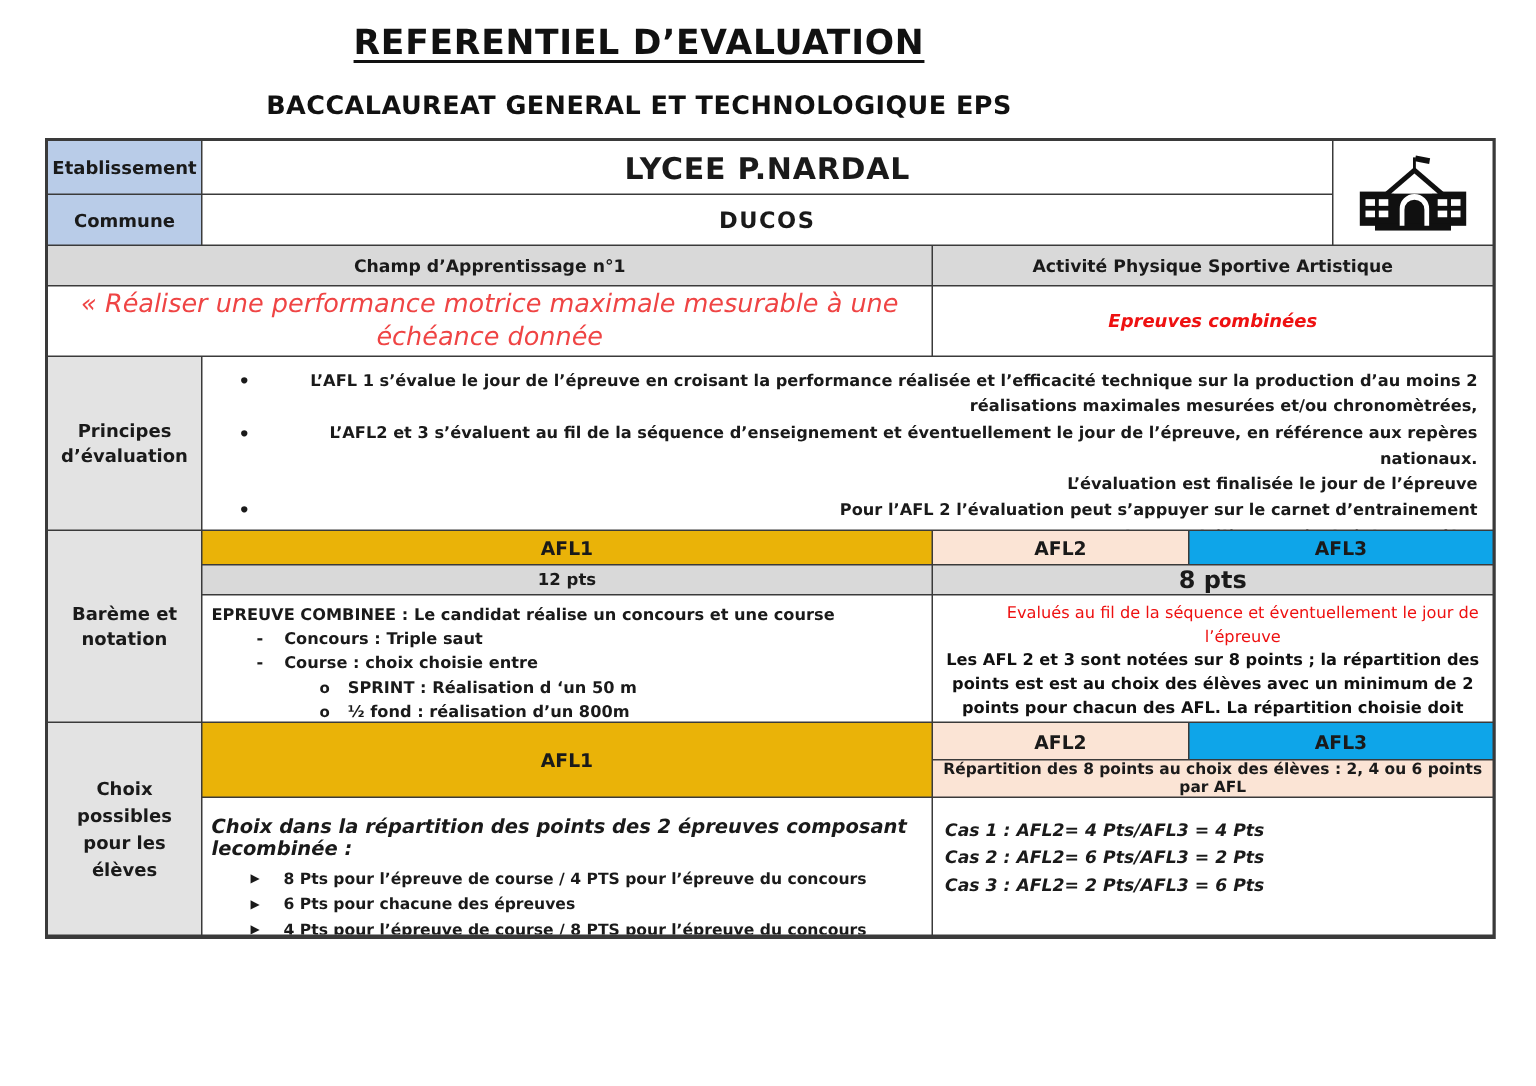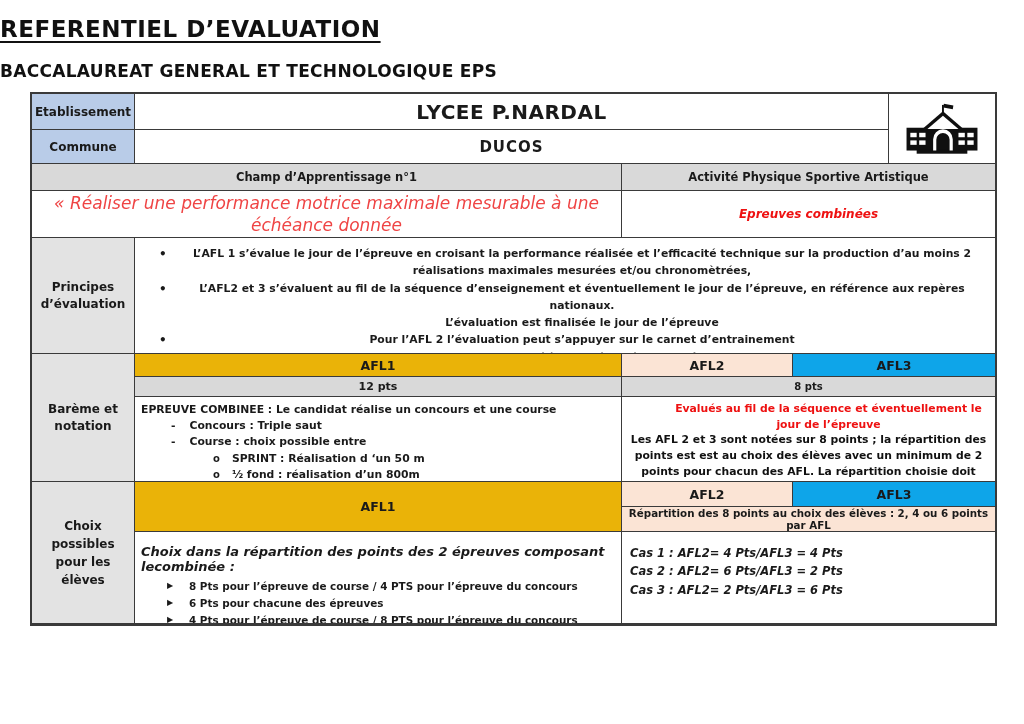--- a/index.html
+++ b/index.html
@@ -6,21 +6,21 @@
   html,body { width:1024px; height:724px; }
   body {
     position:relative;
     width:1024px; height:724px;
     background:#ffffff;
     font-family:"DejaVu Sans", sans-serif;
     color:#1a1a1a;
     overflow:hidden;
   }
   
-  .titles { position:absolute; top:16px; left:0; width:852px; text-align:left; }
+  .titles { position:absolute; top:16px; left:0; width:852px; text-align:center; }
   .main-title {
     font-size:23px; font-weight:bold; letter-spacing:0.5px;
     text-decoration:underline; text-underline-offset:4px; text-decoration-thickness:2px;
     color:#111;
   }
   .sub-title { font-size:17px; font-weight:bold; letter-spacing:0.3px; margin-top:19px; color:#111; }
 
   
   .doc-table {
     position:absolute; left:30px; top:92px;
@@ -57,55 +57,55 @@
   .c-desc {
     grid-column:1 / span 2; grid-row:4;
     font-size:17px; font-style:italic; color:#ef4444; line-height:1.3;
     padding:0 10px;
   }
   .c-activity { grid-column:3 / span 3; grid-row:4; font-size:12px; font-weight:bold; font-style:italic; color:#ee1111; }
 
   .c-principes-label { grid-column:1; grid-row:5; font-size:12px; font-weight:bold; line-height:1.4; padding:0 4px; }
   .c-principes-body  {
     grid-column:2 / span 4; grid-row:5;
-    align-items:flex-start; justify-content:flex-start; text-align:center;
+    align-items:flex-start; justify-content:flex-start; text-align:right;
     padding:7px 10px 0 14px;
   }
   ul.bullets { list-style:none; }
   ul.bullets li {
     position:relative; padding-left:30px;
     font-size:10.8px; font-weight:bold; line-height:1.6;
   }
   ul.bullets li::before { content:"•"; position:absolute; left:10px; font-size:12px; }
   .pre { white-space:pre-line; }
 
   .c-bareme-label { grid-column:1; grid-row:6 / span 3; font-size:12px; font-weight:bold; line-height:1.4; }
   .c-afl1-b { grid-column:2; grid-row:6; font-size:12.5px; font-weight:bold; }
   .c-afl2-b { grid-column:3; grid-row:6; font-size:12.5px; font-weight:bold; }
   .c-afl3-b { grid-column:4 / span 2; grid-row:6; font-size:12.5px; font-weight:bold; }
   .c-12pts  { grid-column:2; grid-row:7; font-size:11px; font-weight:bold; }
-  .c-8pts   { grid-column:3 / span 3; grid-row:7; font-size:10px; font-weight:bold; }
+  .c-8pts   { grid-column:3 / span 3; grid-row:7; font-size:16px; font-weight:bold; }
 
   .c-epreuve {
     grid-column:2; grid-row:8;
     flex-direction:column; align-items:flex-start; justify-content:flex-start;
     text-align:left; padding:5px 6px 0 6px;
     font-size:10.8px; font-weight:bold; line-height:1.5;
   }
   .indent1 { padding-left:30px; }
   .indent1::before { content:"-"; margin-right:14px; }
   .indent2 { padding-left:72px; }
   .indent2::before { content:"o"; margin-right:12px; font-size:10px; }
 
   .c-bareme-right {
     grid-column:3 / span 3; grid-row:8;
     flex-direction:column; justify-content:flex-start;
     padding:4px 6px 0 6px; line-height:1.45;
   }
-  .red-line  { color:#ee1111; font-size:10.8px; font-weight:bold;margin-left:40px; }
+  .red-line  { color:#ee1111; font-size:10.8px; font-weight:normal;margin-left:40px; }
   .body-line { color:#111; font-size:10.8px; font-weight:bold; }
 
   .c-choix-label { grid-column:1; grid-row:9 / span 3; font-size:12px; font-weight:bold; line-height:1.5; padding:0 4px; }
   .c-afl1-c { grid-column:2; grid-row:9 / span 2; font-size:12.5px; font-weight:bold; }
   .c-afl2-c { grid-column:3; grid-row:9; font-size:12.5px; font-weight:bold; }
   .c-afl3-c { grid-column:4 / span 2; grid-row:9; font-size:12.5px; font-weight:bold; }
   .c-repart { grid-column:3 / span 3; grid-row:10; font-size:10.3px; font-weight:bold; }
 
   .c-choix-left {
     grid-column:2; grid-row:11;
@@ -190,21 +190,21 @@
   <div class="cell bg-lgray c-bareme-label">Barème et notation</div>
   <div class="cell bg-blue2 c-afl1-b">AFL1</div>
   <div class="cell bg-peach c-afl2-b">AFL2</div>
   <div class="cell bg-green c-afl3-b">AFL3</div>
   <div class="cell bg-gray c-12pts">12 pts</div>
   <div class="cell bg-gray c-8pts">8 pts</div>
 
   <div class="cell c-epreuve">
     <div>EPREUVE COMBINEE : Le candidat réalise un concours et une course</div>
     <div class="indent1">Concours : Triple saut</div>
-    <div class="indent1">Course : choix possible entre</div>
+    <div class="indent1">Course : choix choisie entre</div>
     <div class="indent2">SPRINT : Réalisation d ‘un 50 m</div>
     <div class="indent2">½ fond : réalisation d’un 800m</div>
   </div>
   <div class="cell c-bareme-right">
     <div class="red-line">Evalués au fil de la séquence et éventuellement le jour de l’épreuve</div>
     <div class="body-line">Les AFL 2 et 3 sont notées sur 8 points ; la répartition des points est est au choix des élèves avec un minimum de 2 points pour chacun des AFL. La répartition choisie doit être annoncée avant le début de l’épreuve, et ne peut être modifiée après le début de l’épreuve</div>
   </div>
 
   <div class="cell bg-lgray c-choix-label">Choix possibles pour les élèves</div>
   <div class="cell bg-blue2 c-afl1-c">AFL1</div>

